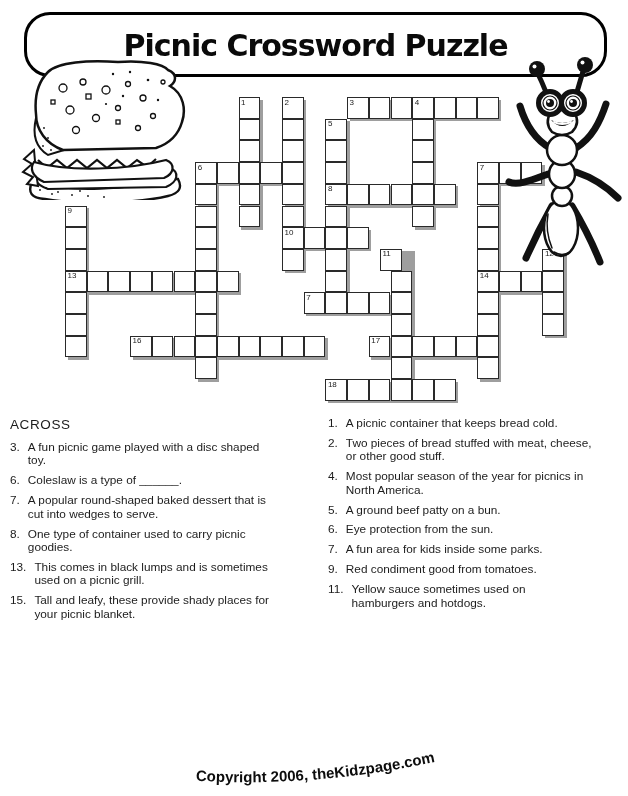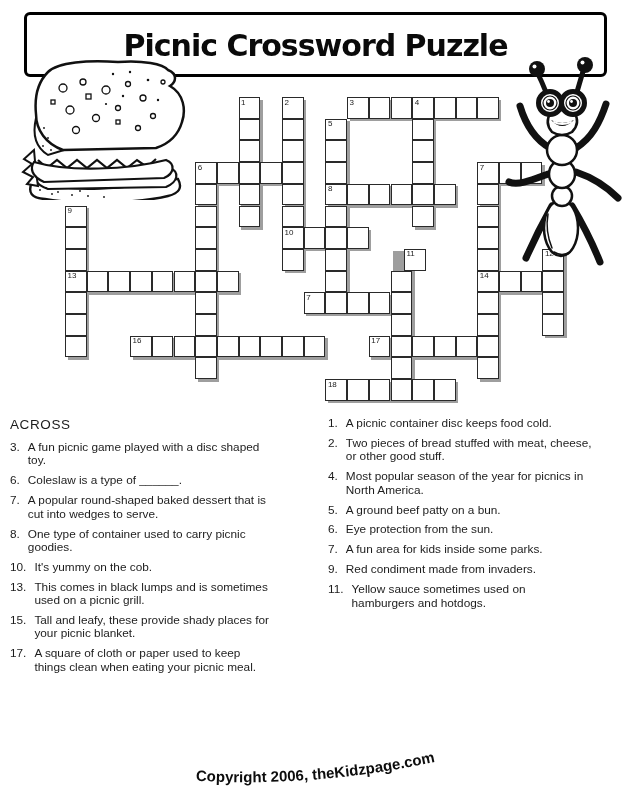--- a/index.html
+++ b/index.html
@@ -1,21 +1,21 @@
 <!DOCTYPE html>
 <html><head>
 <meta charset="utf-8">
 <style>
   html,body{margin:0;padding:0;background:#fff;}
   #page{position:relative;width:628px;height:796px;background:#fff;overflow:hidden;
         font-family:"Liberation Sans",sans-serif;color:#111;}
 
   
   #banner{position:absolute;left:24px;top:12px;width:577px;height:59px;
-          border:3px solid #000;border-radius:6px;z-index:1;text-align:center;}
+          border:3px solid #000;border-radius:26px;z-index:1;text-align:center;}
   #banner .title{display:block;line-height:62px;font-family:"DejaVu Sans",sans-serif;
           font-weight:bold;font-size:30px;letter-spacing:-1px;color:#0a0a0a;}
 
   
   #crossword{position:absolute;left:65px;top:97px;width:500px;height:305px;z-index:2;}
   .word-shadow{position:absolute;background:#9e9e9e;z-index:0;}
   .cell{position:absolute;box-sizing:border-box;background:#fff;border:1px solid #2a2a2a;z-index:1;}
   .cellnum{position:absolute;left:1.5px;top:0.5px;font-size:8px;line-height:8px;color:#222;
            font-family:"Liberation Sans",sans-serif;}
 
@@ -313,21 +313,21 @@
       <div class="cell" style="left: 412.3px; top: 217px; width: 21.7px; height: 21.7px;"></div>
       <div class="cell" style="left: 412.3px; top: 260.4px; width: 21.7px; height: 21.7px;"></div>
       <div class="cell" style="left: 0px; top: 108.5px; width: 21.7px; height: 21.7px;">
         <span class="cellnum">9</span>
       </div>
       <div class="cell" style="left: 0px; top: 130.2px; width: 21.7px; height: 21.7px;"></div>
       <div class="cell" style="left: 0px; top: 151.9px; width: 21.7px; height: 21.7px;"></div>
       <div class="cell" style="left: 0px; top: 195.3px; width: 21.7px; height: 21.7px;"></div>
       <div class="cell" style="left: 0px; top: 217px; width: 21.7px; height: 21.7px;"></div>
       <div class="cell" style="left: 0px; top: 238.7px; width: 21.7px; height: 21.7px;"></div>
-      <div class="cell" style="left: 339px; top: 151.9px; width: 21.7px; height: 21.7px; text-align: right;">
+      <div class="cell" style="left: 315px; top: 151.9px; width: 21.7px; height: 21.7px; text-align: right;">
         <span class="cellnum">11</span>
       </div>
       <div class="cell" style="left: 325.5px; top: 173.6px; width: 21.7px; height: 21.7px;"></div>
       <div class="cell" style="left: 325.5px; top: 217px; width: 21.7px; height: 21.7px;"></div>
       <div class="cell" style="left: 325.5px; top: 260.4px; width: 21.7px; height: 21.7px;"></div>
       <div class="cell" style="left: 477.4px; top: 151.9px; width: 21.7px; height: 21.7px;">
         <span class="cellnum">12</span>
       </div>
       <div class="cell" style="left: 477.4px; top: 195.3px; width: 21.7px; height: 21.7px;"></div>
       <div class="cell" style="left: 477.4px; top: 217px; width: 21.7px; height: 21.7px;"></div>
@@ -349,45 +349,36 @@
           <span class="clue-num">7.</span>
           <span class="clue-text">A popular round-shaped baked dessert that is
 cut into wedges to serve.</span>
         </li>
         <li class="clue">
           <span class="clue-num">8.</span>
           <span class="clue-text">One type of container used to carry picnic
 goodies.</span>
         </li>
         <li class="clue">
-          <span class="clue-num">10.</span>
-          <span class="clue-text">It's yummy on the cob.</span>
-        </li>
-        <li class="clue">
           <span class="clue-num">13.</span>
           <span class="clue-text">This comes in black lumps and is sometimes
 used on a picnic grill.</span>
         </li>
         <li class="clue">
           <span class="clue-num">15.</span>
           <span class="clue-text">Tall and leafy, these provide shady places for
 your picnic blanket.</span>
-        </li>
-        <li class="clue">
-          <span class="clue-num">17.</span>
-          <span class="clue-text">A square of cloth or paper used to keep
-things clean when eating your picnic meal.</span>
         </li>
       </ol>
   </div>
   <div id="down-col" class="clue-col">
     <ol id="down-list" class="clues">
         <li class="clue">
           <span class="clue-num">1.</span>
-          <span class="clue-text">A picnic container disc keeps food cold.</span>
+          <span class="clue-text">A picnic container that keeps bread cold.</span>
         </li>
         <li class="clue">
           <span class="clue-num">2.</span>
           <span class="clue-text">Two pieces of bread stuffed with meat, cheese,
 or other good stuff.</span>
         </li>
         <li class="clue">
           <span class="clue-num">4.</span>
           <span class="clue-text">Most popular season of the year for picnics in
 North America.</span>
@@ -399,21 +390,21 @@
         <li class="clue">
           <span class="clue-num">6.</span>
           <span class="clue-text">Eye protection from the sun.</span>
         </li>
         <li class="clue">
           <span class="clue-num">7.</span>
           <span class="clue-text">A fun area for kids inside some parks.</span>
         </li>
         <li class="clue">
           <span class="clue-num">9.</span>
-          <span class="clue-text">Red condiment made from invaders.</span>
+          <span class="clue-text">Red condiment good from tomatoes.</span>
         </li>
         <li class="clue">
           <span class="clue-num">11.</span>
           <span class="clue-text">Yellow sauce sometimes used on
 hamburgers and hotdogs.</span>
         </li>
       </ol>
   </div>
 
   <svg id="footer-arc" width="400" height="55" viewBox="0 0 400 55">

